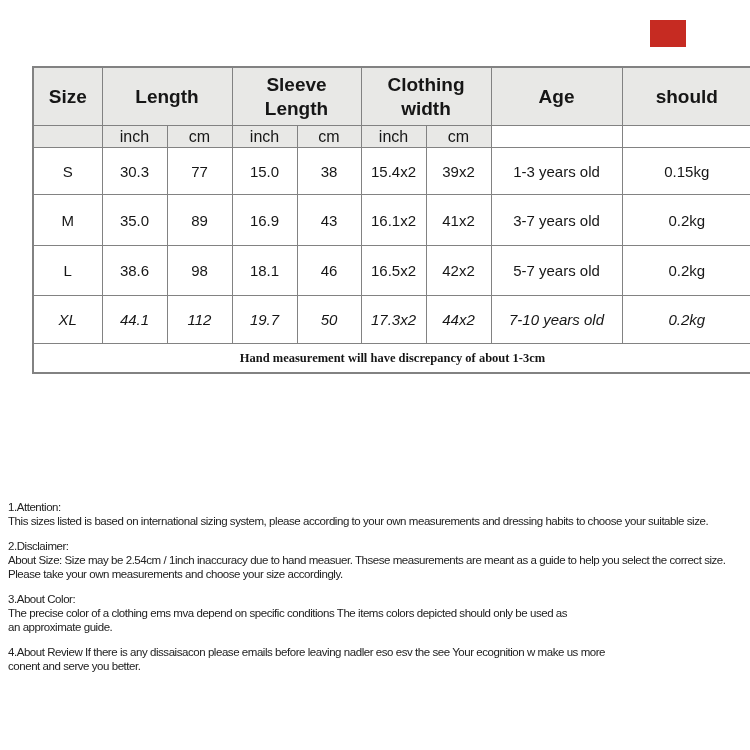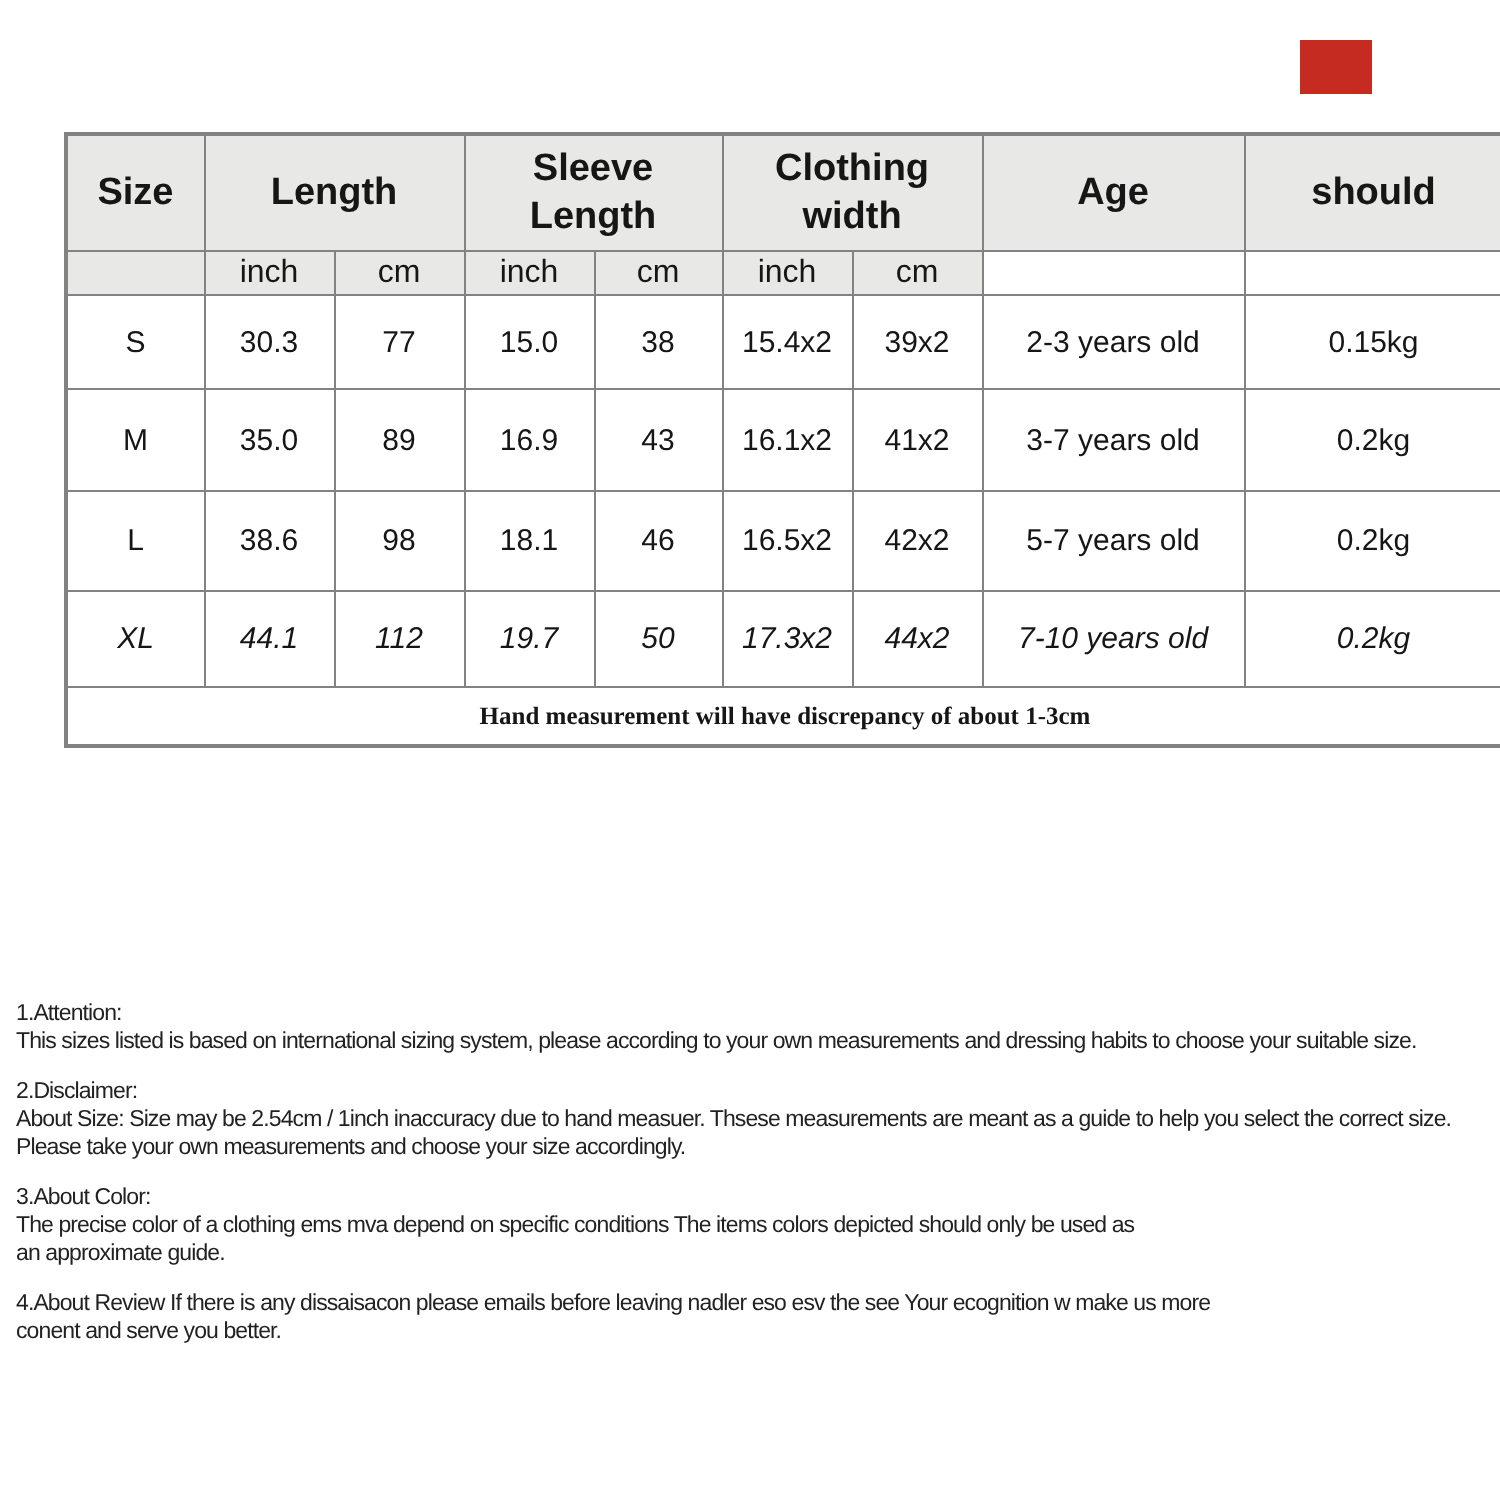--- a/index.html
+++ b/index.html
@@ -82,21 +82,21 @@
     <td></td>
   </tr>
   <tr class="data row-s">
     <td>S</td>
     <td>30.3</td>
     <td>77</td>
     <td>15.0</td>
     <td>38</td>
     <td>15.4x2</td>
     <td>39x2</td>
-    <td>2-3 years old</td>
+    <td>1-3 years old</td>
     <td>0.15kg</td>
   </tr>
   <tr class="data row-m">
     <td>M</td>
     <td>35.0</td>
     <td>89</td>
     <td>16.9</td>
     <td>43</td>
     <td>16.1x2</td>
     <td>41x2</td>

